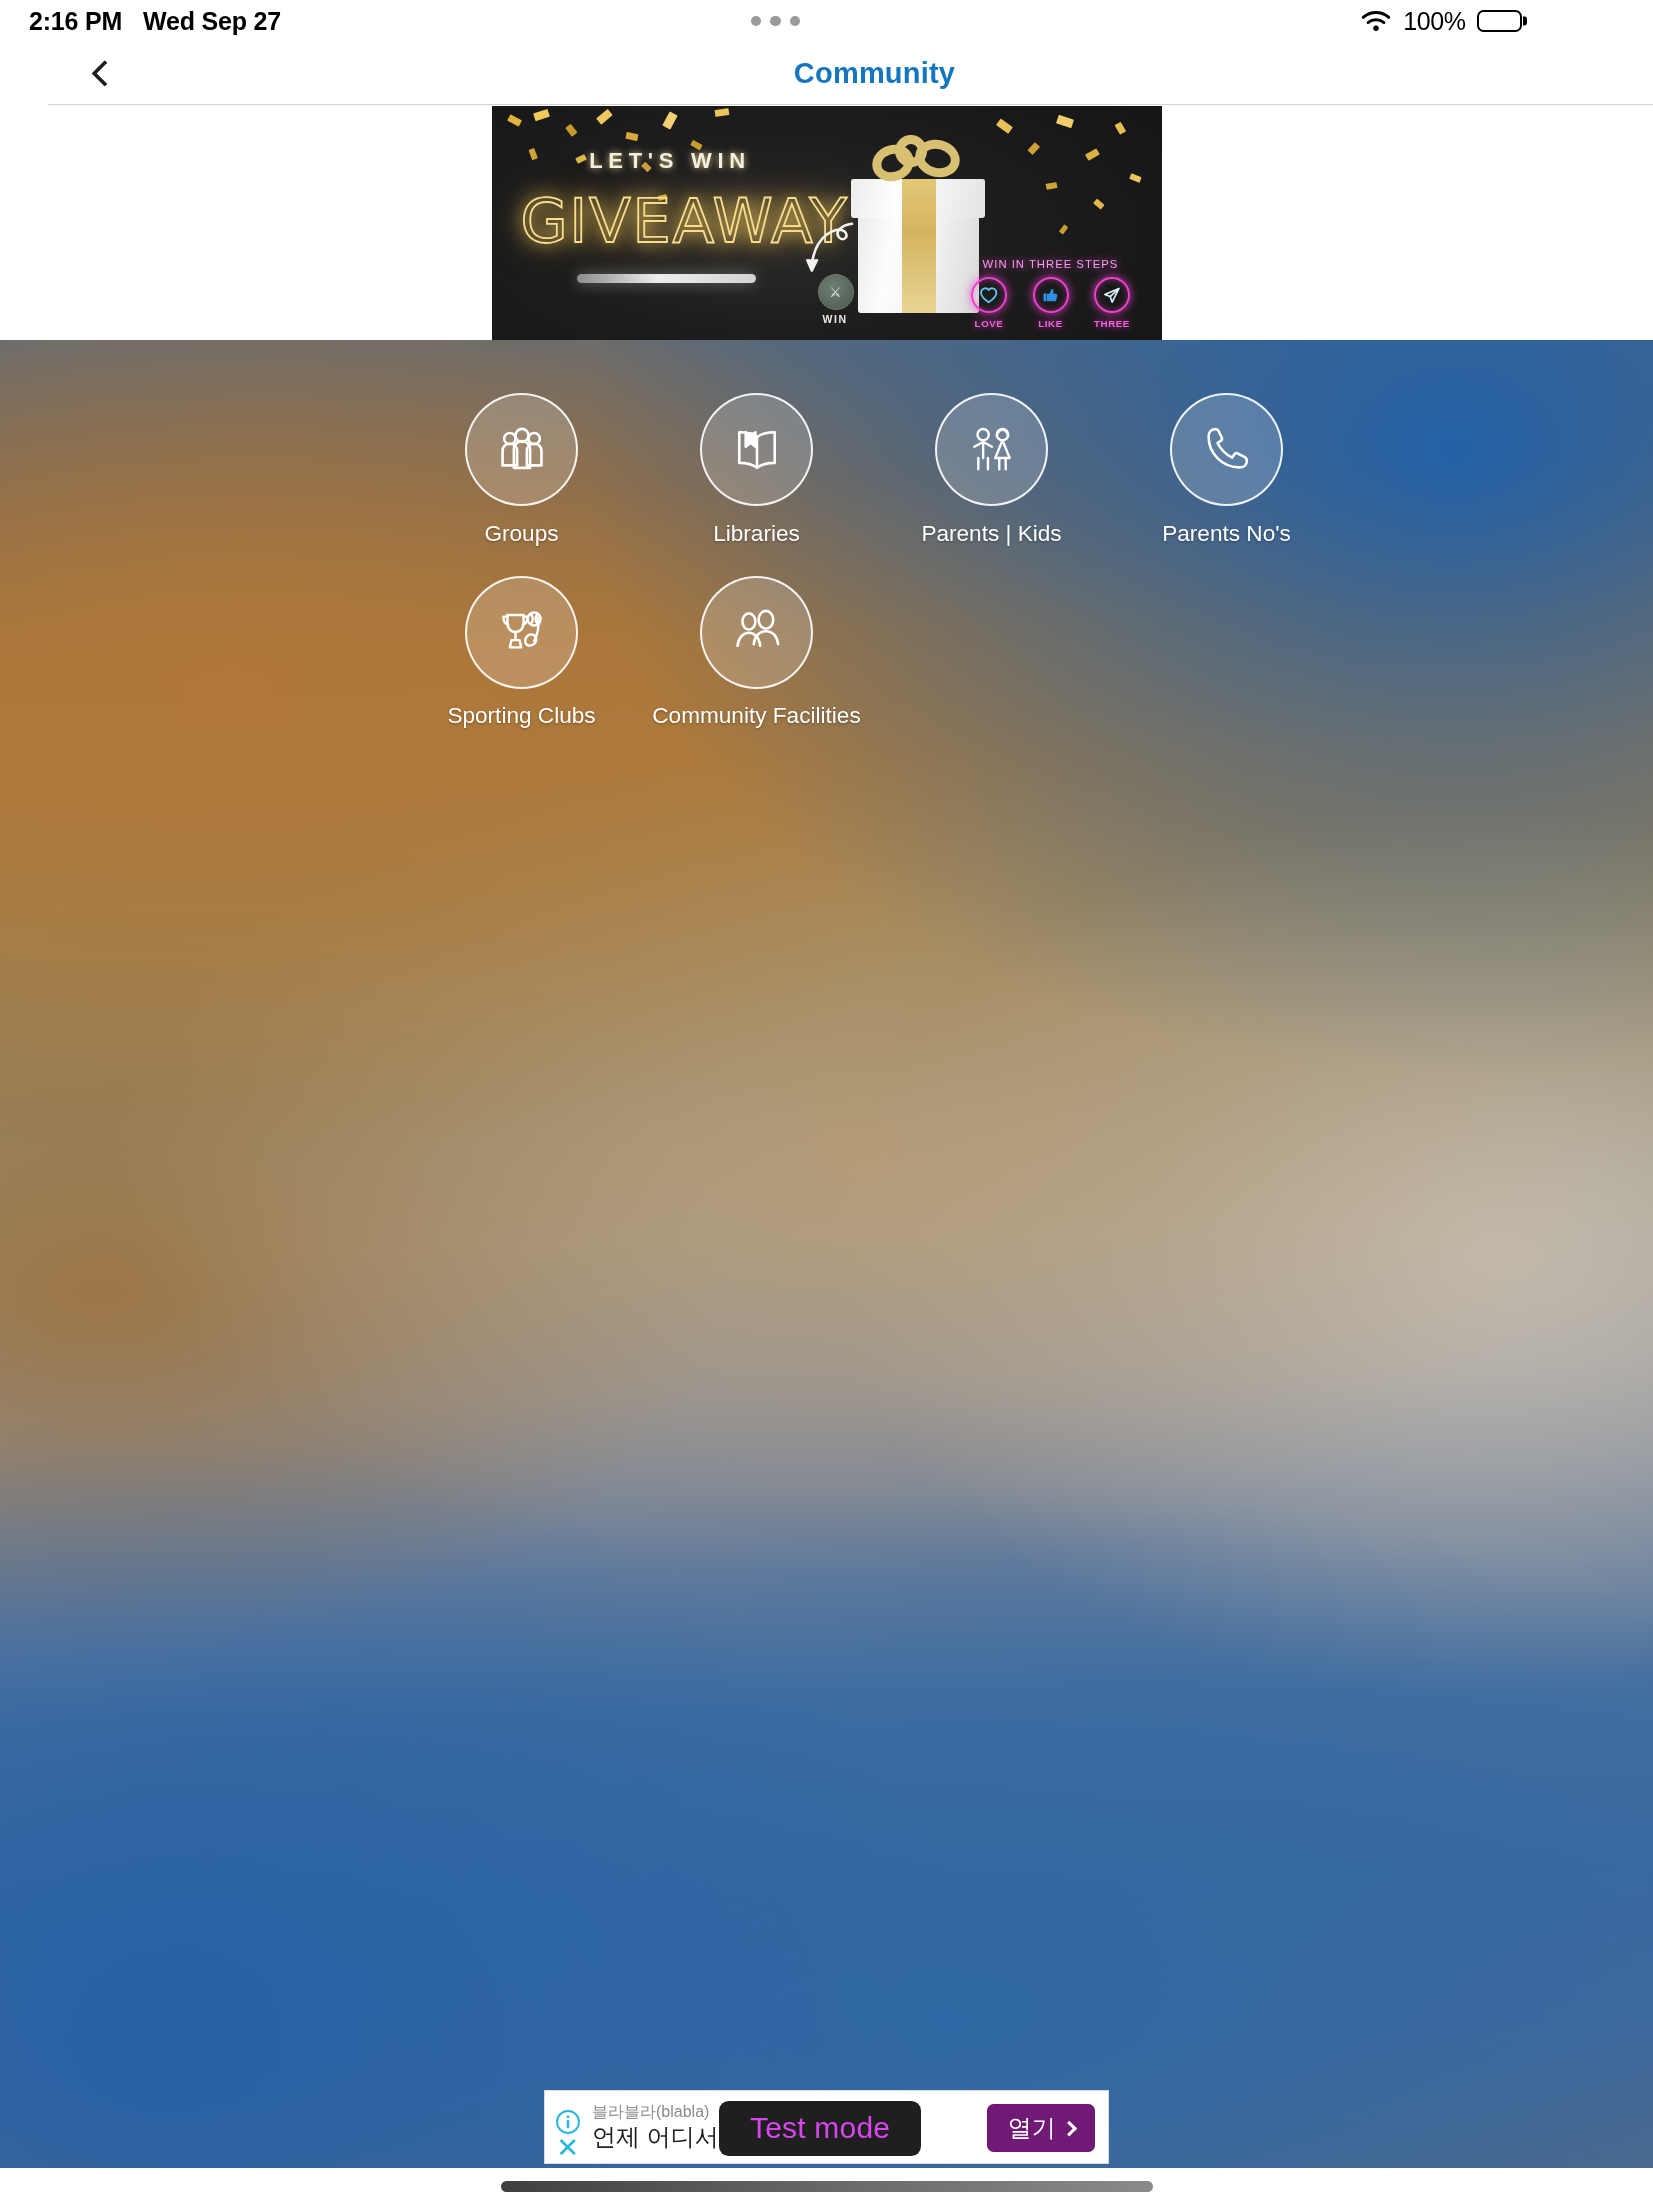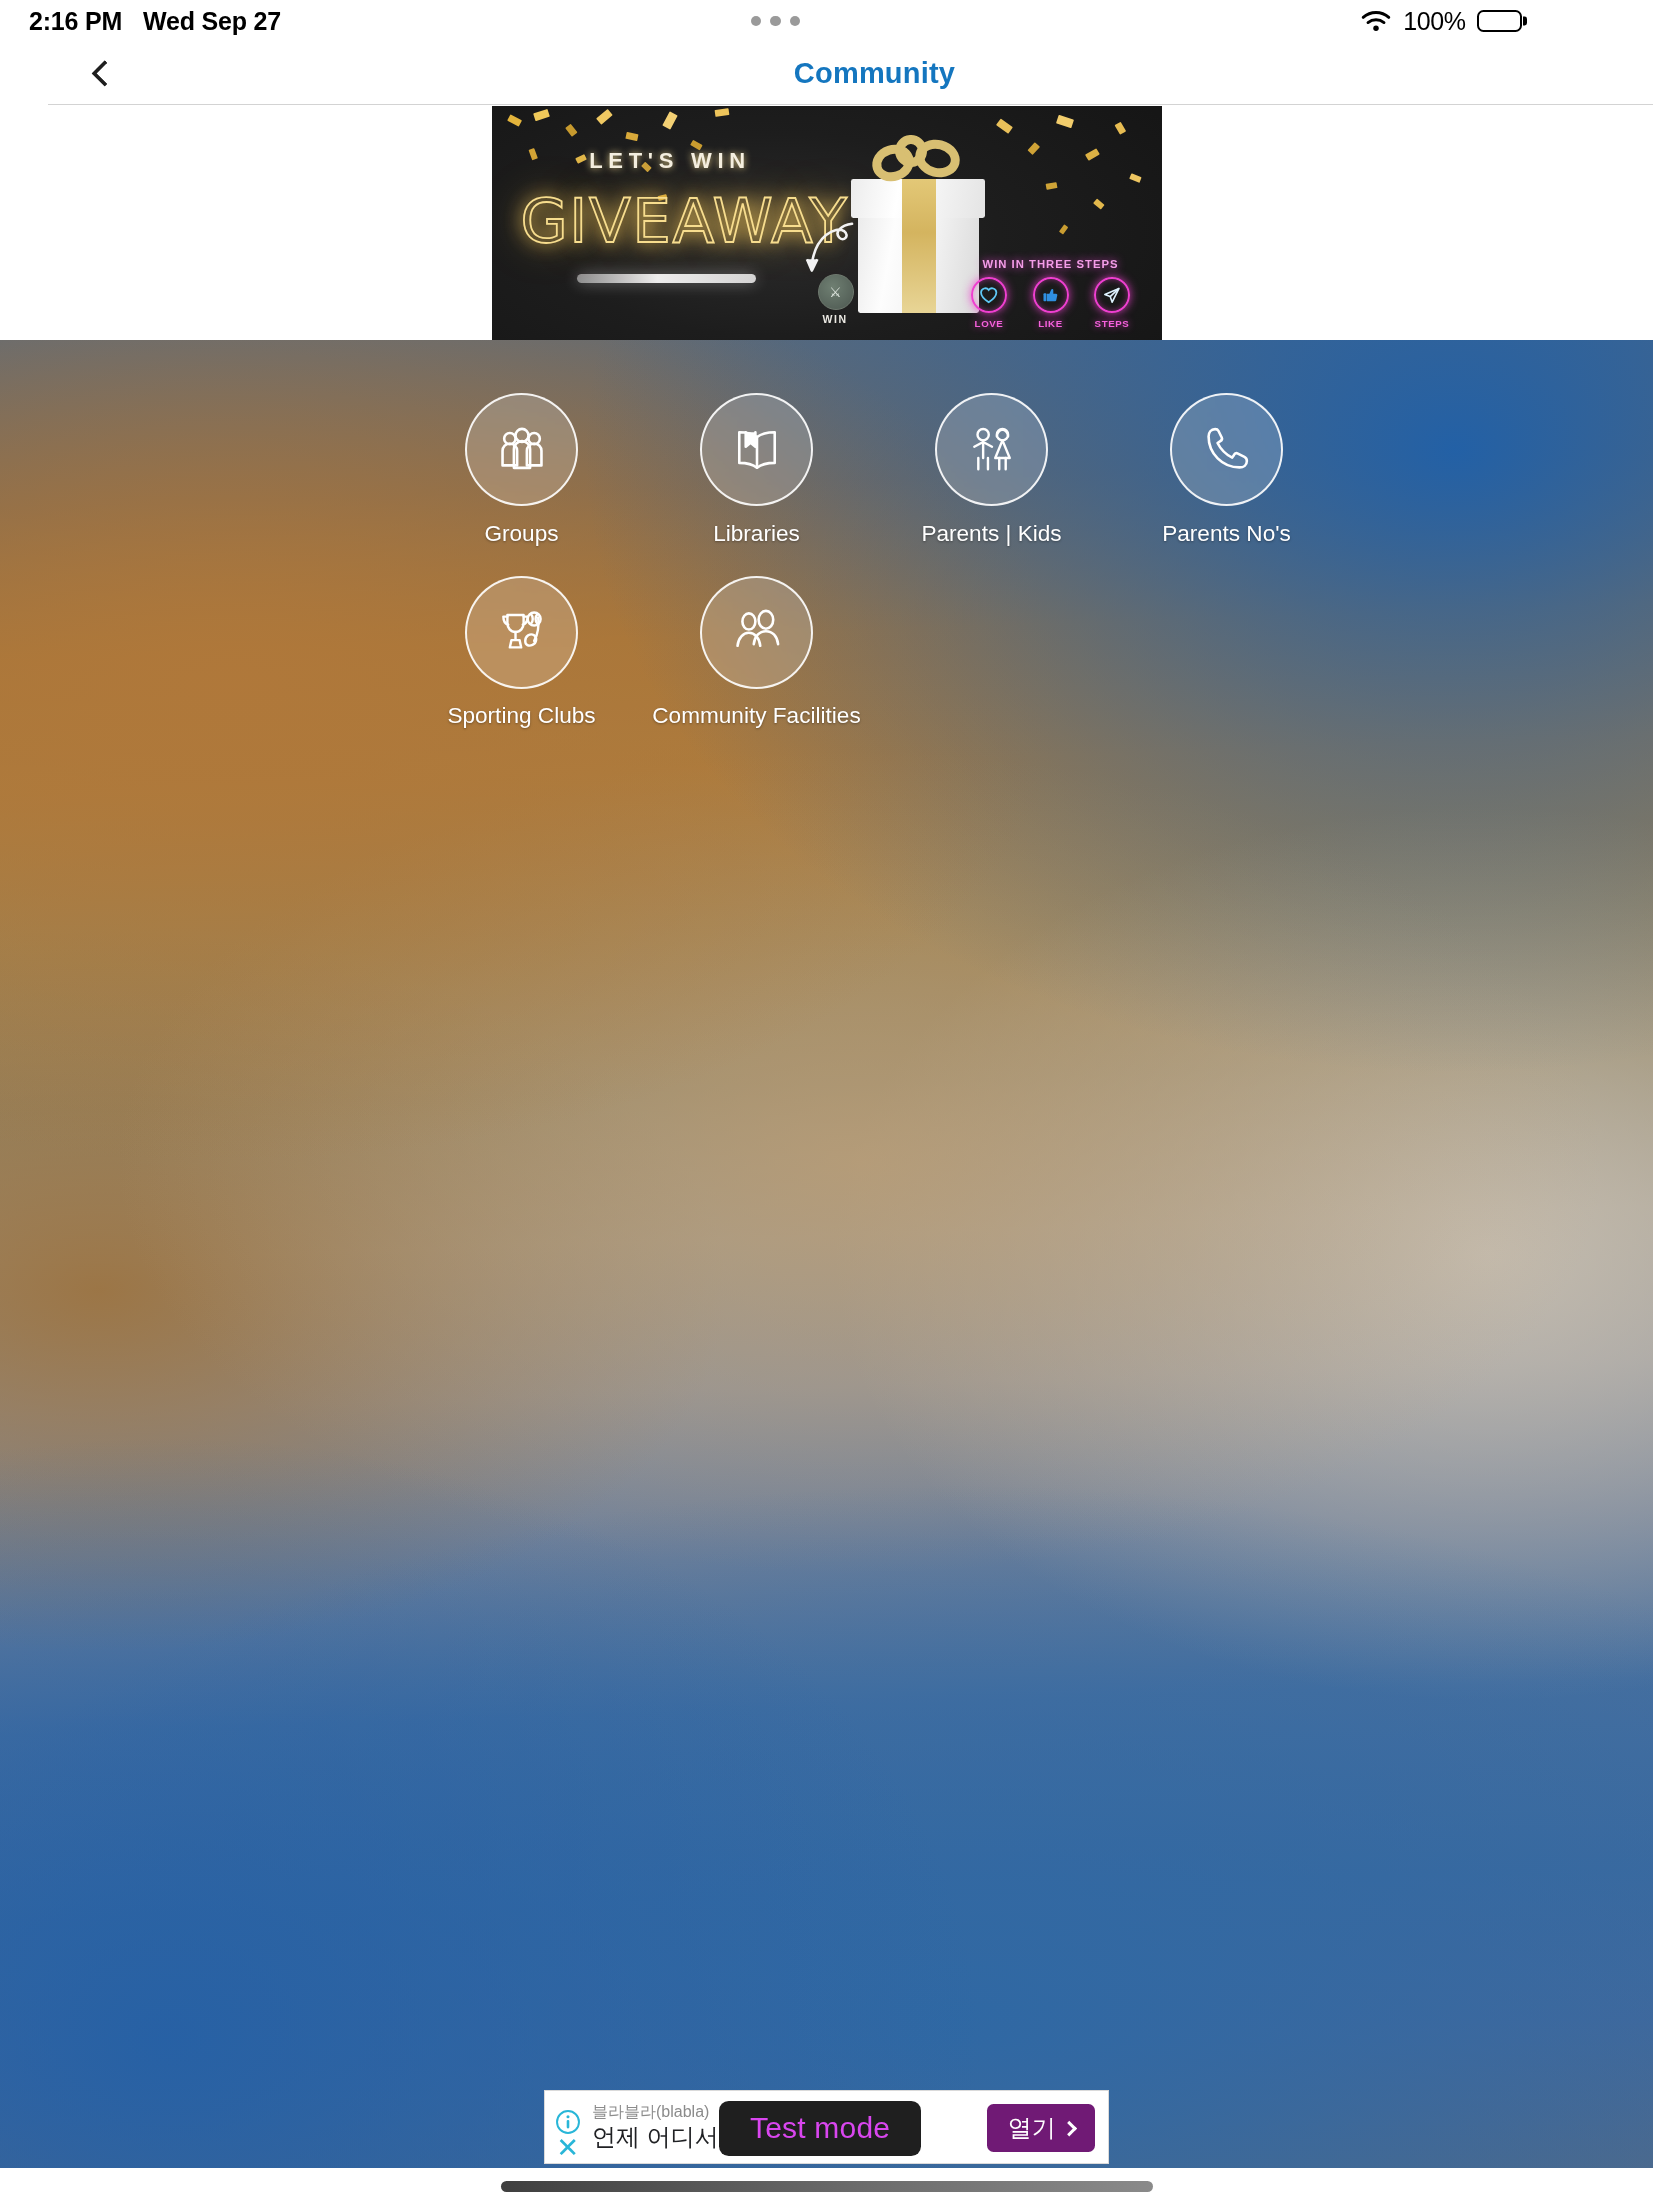--- a/index.html
+++ b/index.html
@@ -130,21 +130,21 @@
     font-size:13.7px; color:#dfe6df;
   }
   .win-label{
     position:absolute; left:316px; top:207px; width:55px; text-align:center;
     font-size:10.5px; letter-spacing:1.6px; color:#eceae4; font-weight:600;
   }
   .curve-arrow{ position:absolute; left:305px; top:113px; width:65px; height:58px; }
   
   .steps{ position:absolute; right:18px; top:152px; width:186px; }
   .steps-title{
-    text-align:center; font-size:11.3px; letter-spacing:1px; font-weight:700;
+    text-align:center; font-size:11.3px; letter-spacing:1px; font-weight:400;
     color:#f49de8; text-shadow:0 0 8px rgba(236,72,214,.9); margin-bottom:7.3px;
   }
   .steps-row{ display:flex; justify-content:space-between; padding:0 6.5px; }
   .step{ width:50px; text-align:center; }
   .step-circle{
     width:36px; height:36px; margin:0 auto; border-radius:50%;
     border:2px solid #ef3fd0; box-shadow:0 0 9.7px rgba(239,63,208,.85), inset 0 0 6.5px rgba(239,63,208,.45);
     display:flex; align-items:center; justify-content:center;
   }
   .step-label{
@@ -355,21 +355,21 @@
           </span>
           <div class="step-label">LIKE</div>
         </div>
         <div class="step">
           <span class="step-circle">
             <svg width="19.4" height="19.4" viewBox="0 0 24 24">
                 <path d="M21 3 3.5 10.5l6.6 2.6L12.6 20z" fill="none" stroke="#dff3ff" stroke-width="2" stroke-linejoin="round"></path>
                 <path d="M10.1 13.1 21 3" stroke="#dff3ff" stroke-width="2"></path>
               </svg>
           </span>
-          <div class="step-label">STEPS</div>
+          <div class="step-label">THREE</div>
         </div>
       </div>
     </div>
   </div>
 </div>
 
 <div id="main-bg">
   <div id="icon-grid">
 
     <div class="grid-row">

